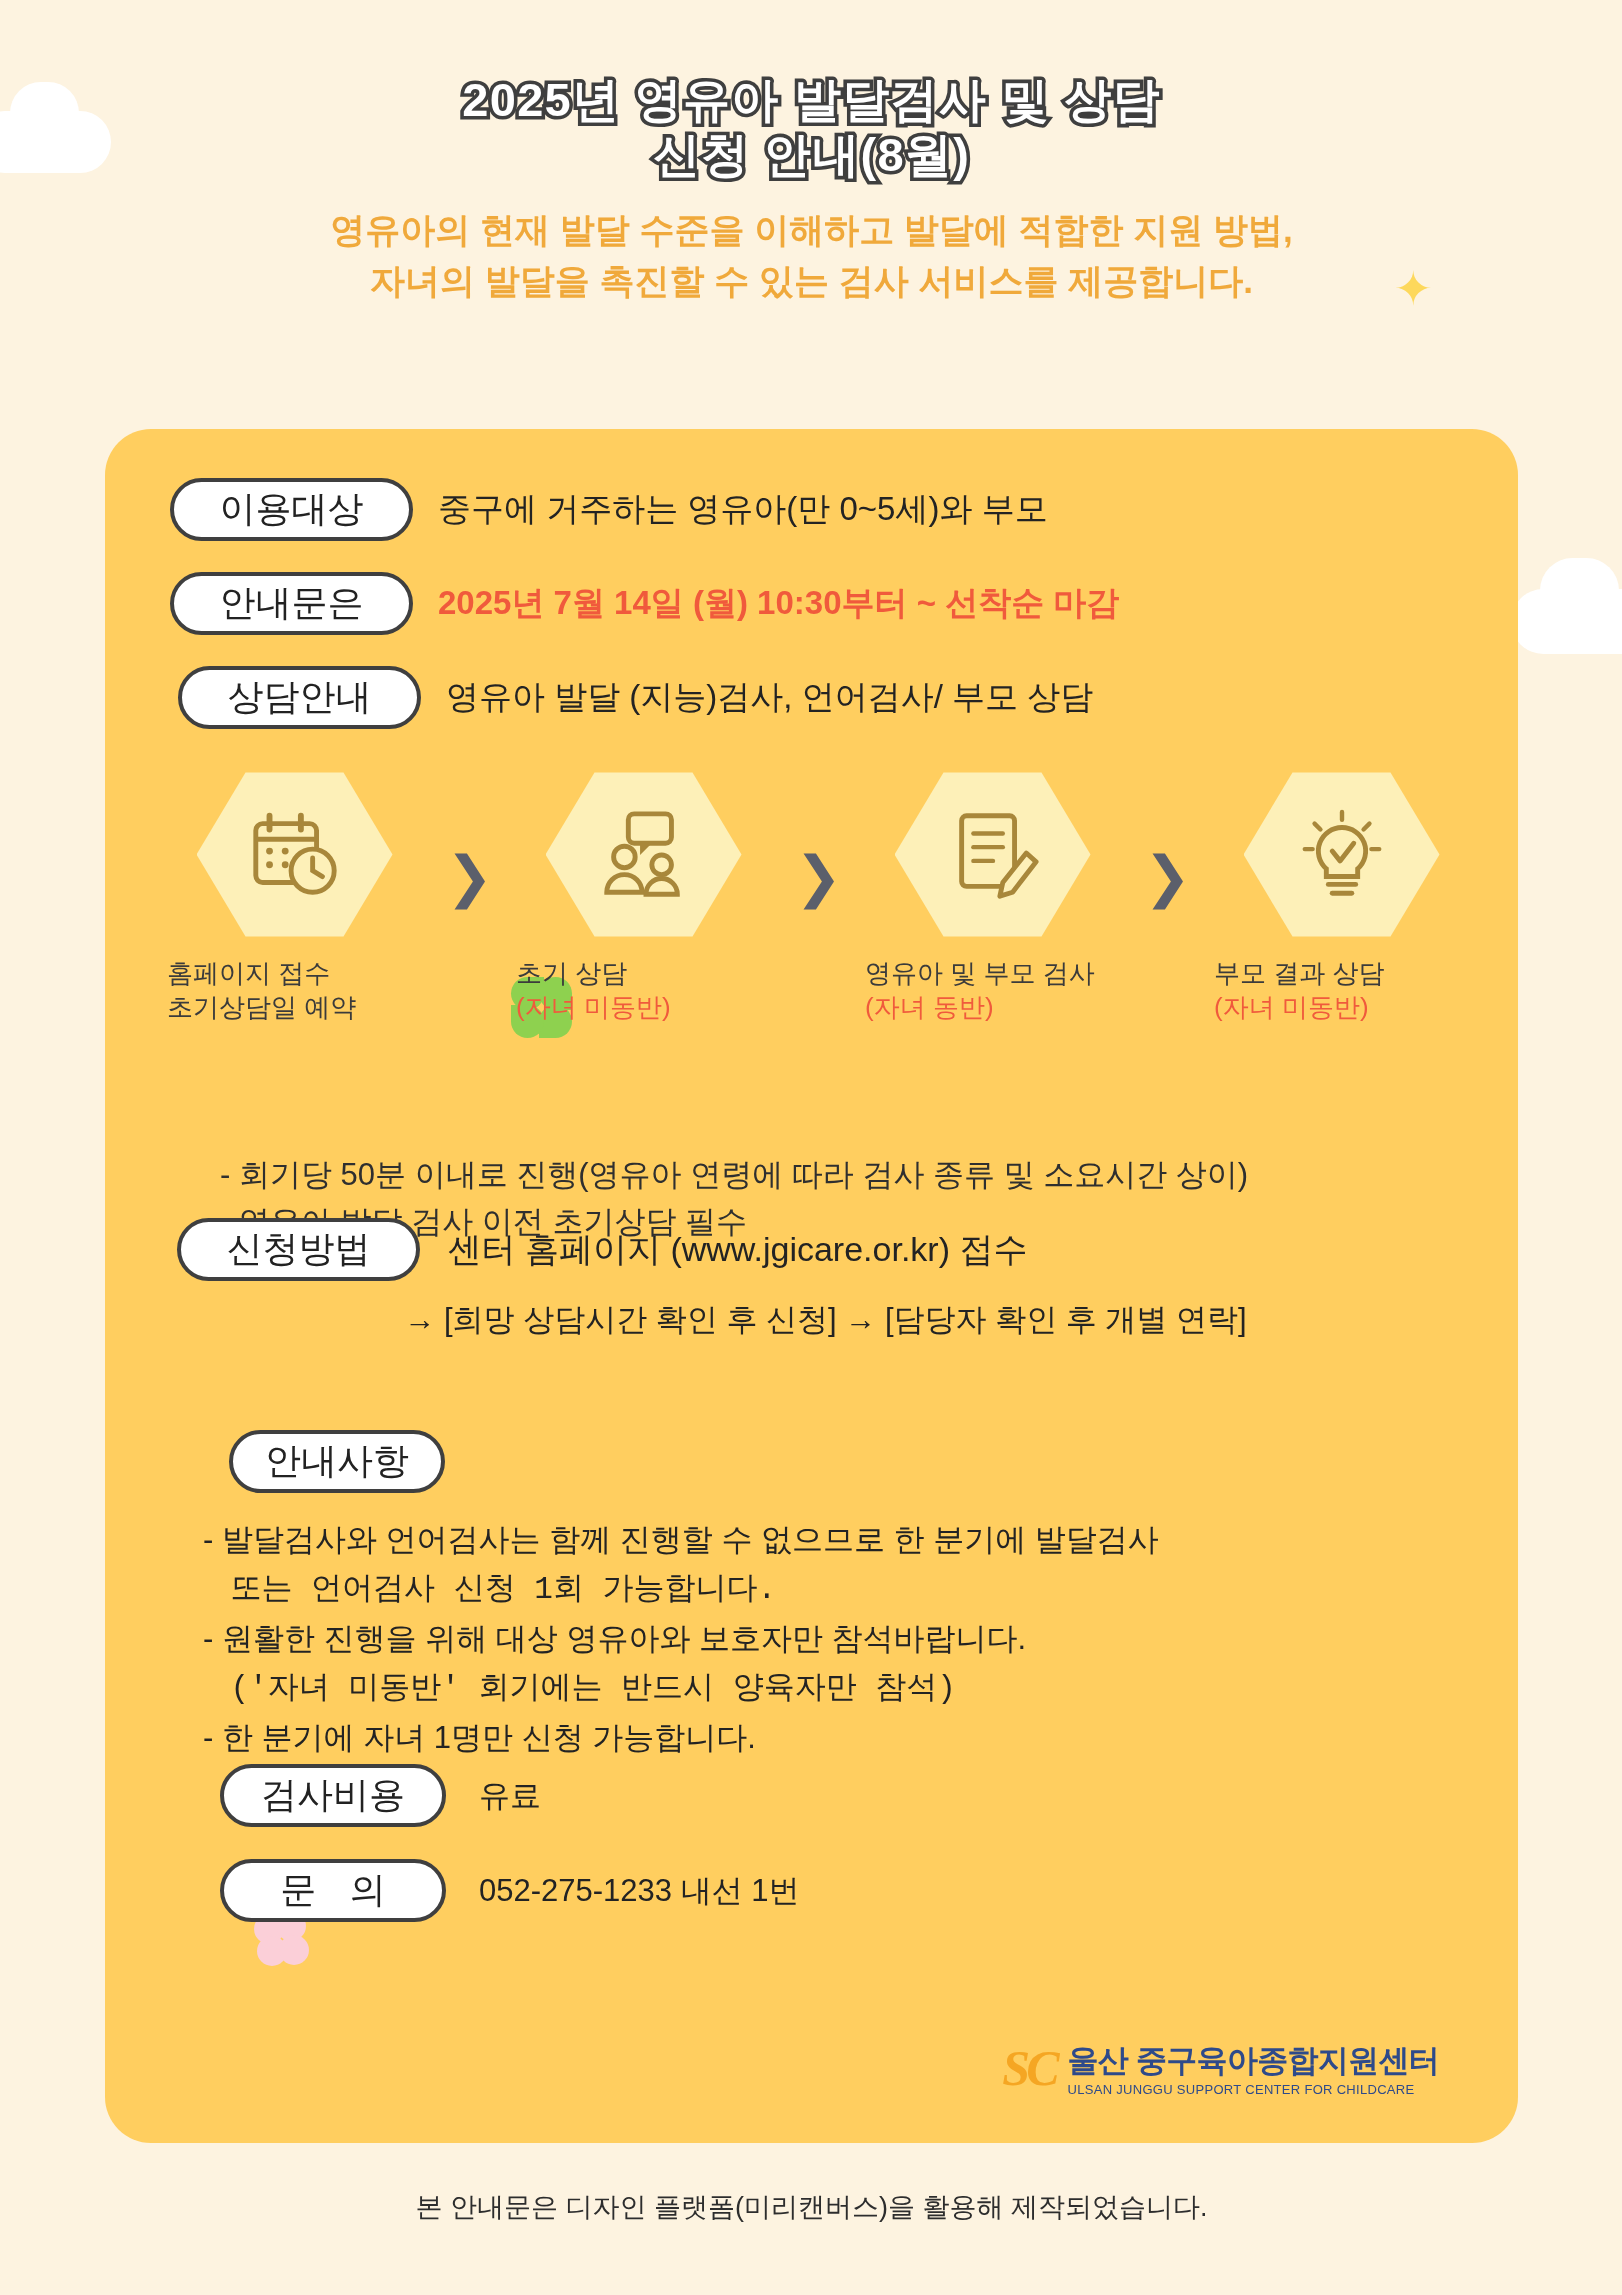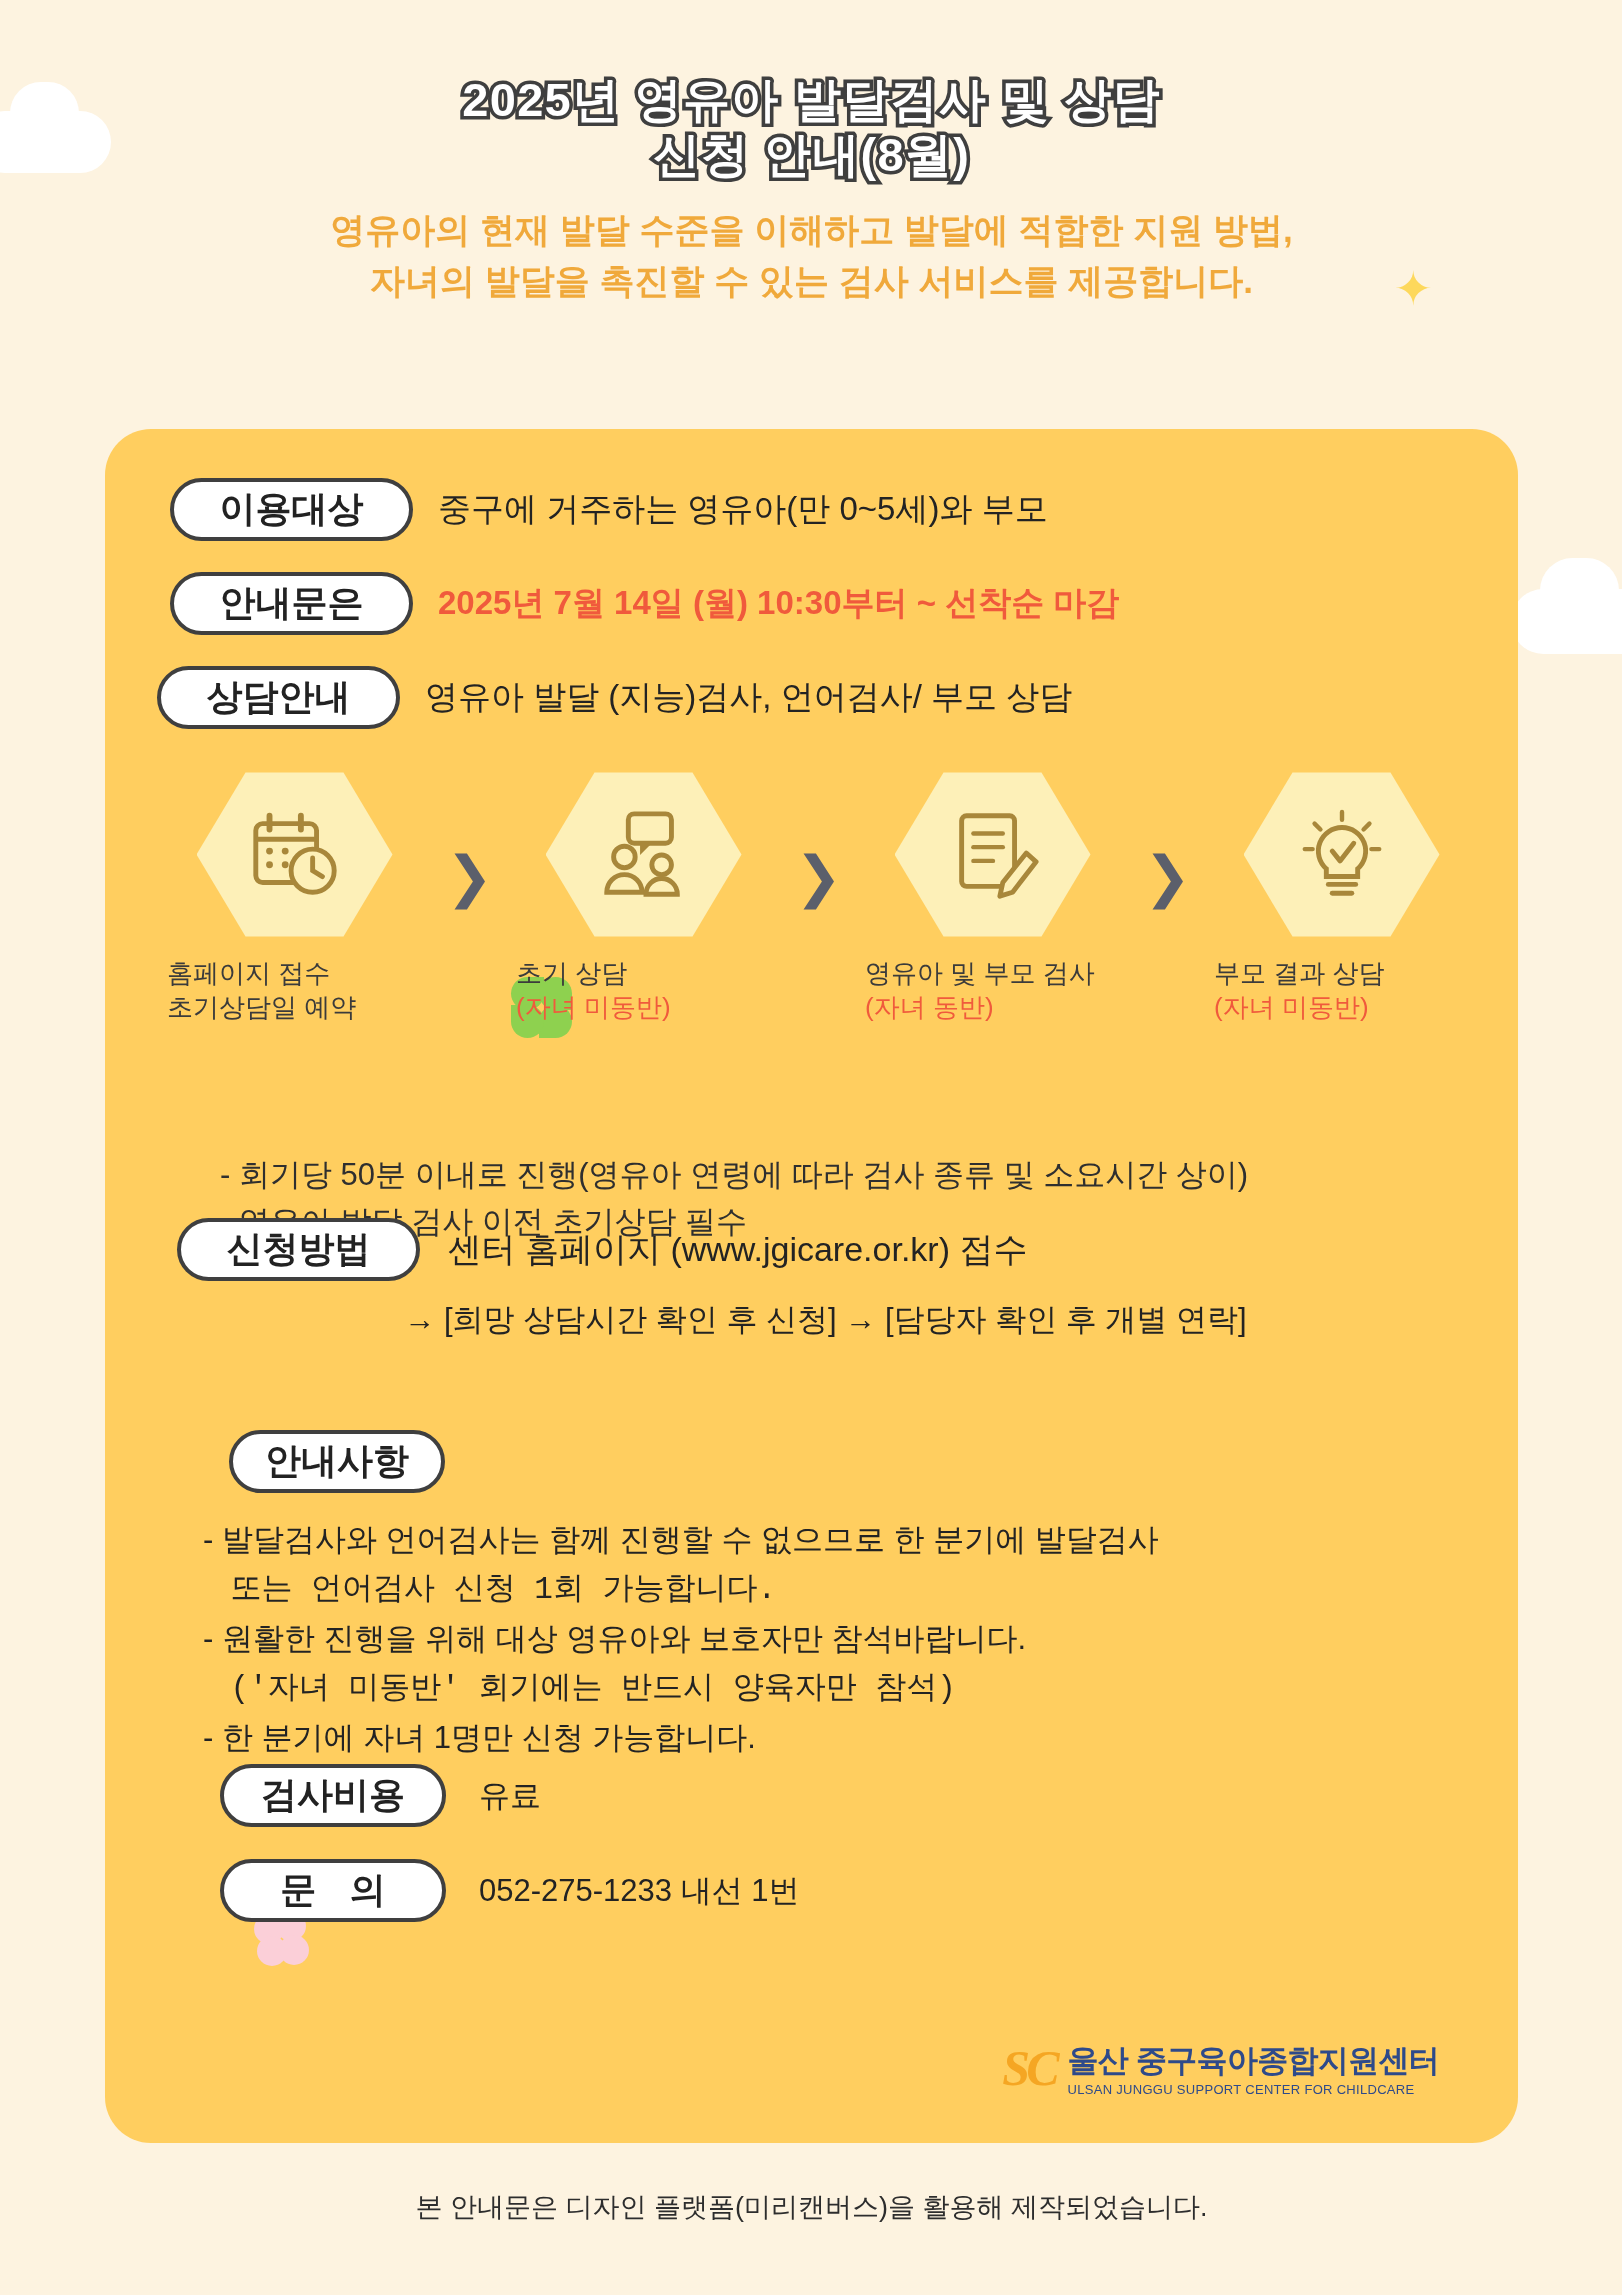--- a/index.html
+++ b/index.html
@@ -141,21 +141,21 @@
   }
 
   .pill {
     display: inline-flex;
     align-items: center;
     justify-content: center;
     background: #ffffff;
     border: 4.6px solid #3f3f3f;
     border-radius: 39px;
     font-size: 36px;
-    font-weight: bold;
+    font-weight: normal;
     color: #222;
     box-sizing: border-box;
     height: 63px;
   }
 
   .row {
     display: flex;
     align-items: center;
     position: absolute;
   }
@@ -164,21 +164,21 @@
   .row-text {
     font-size: 33px;
     color: #232323;
     margin-left: 25px;
     font-weight: 500;
   }
   .row-text.red { color: #f05a3c; font-weight: bold; }
 
   .r1 { left: 65px; top: 49px; }
   .r2 { left: 65px; top: 143px; }
-  .r3 { left: 52px; top: 237px; }
+  .r3 { left: 73px; top: 237px; }
 
   
   .process {
     position: absolute;
     left: 62px;
     top: 340px;
     width: 1302px;
     display: flex;
     align-items: center;
     justify-content: space-between;

